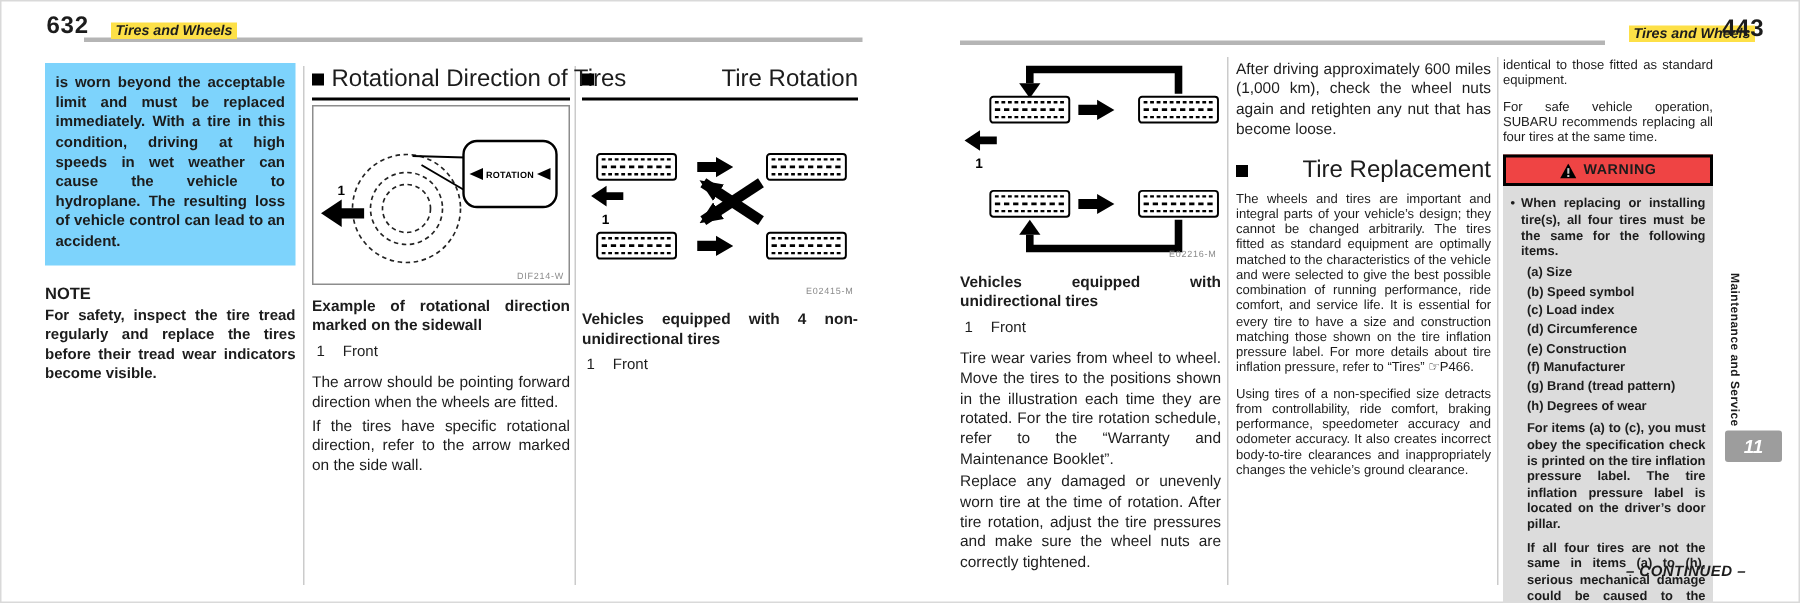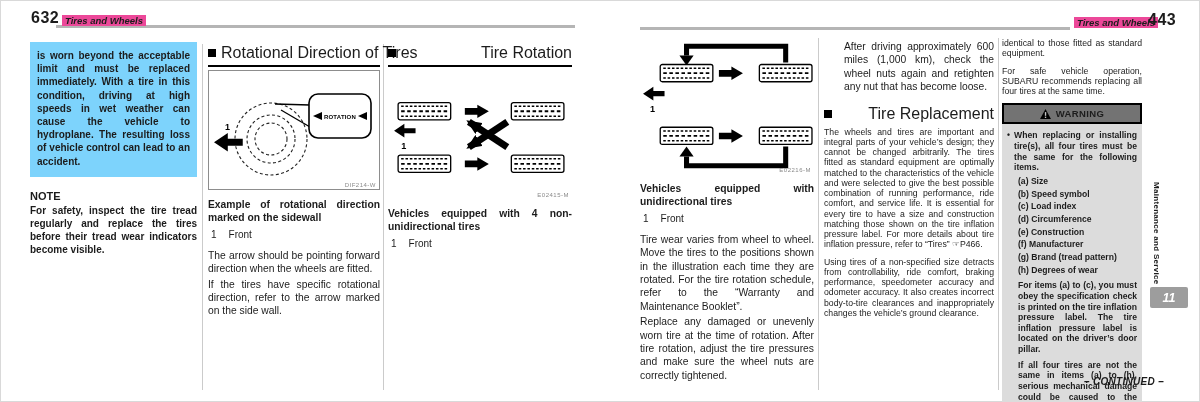--- a/index.html
+++ b/index.html
@@ -5,21 +5,21 @@
   html,body{margin:0;padding:0;}
   body{
     width:1200px;height:402px;background:#ffffff;
     font-family:"Liberation Sans", sans-serif;color:#1c1c1c;
     position:relative;overflow:hidden;
   }
   .sheet{position:absolute;inset:0;box-shadow:inset 0 0 0 1px #d9d9d9;}
   
   .hdr-rule{position:absolute;height:3px;background:#b5b5b5;}
   .pagenum{position:absolute;font-size:16px;font-weight:bold;letter-spacing:.5px;}
-  .hdrtitle{position:absolute;font-size:9.5px;font-weight:bold;font-style:italic;background:#ec4899;padding:0 3px;white-space:nowrap;}
+  .hdrtitle{position:absolute;font-size:9.5px;font-weight:bold;font-style:italic;background:#fde047;padding:0 3px;white-space:nowrap;margin-left:12px;}
   
   .vsep{position:absolute;width:1px;background:#cbcbcb;}
   
   .col{position:absolute;}
   .jt{text-align:justify;}
   p{margin:0;}
   
   .graybox{background:#7dd3fc;padding:7px 7px 9px 7px;font-size:10px;font-weight:bold;line-height:1.32;}
   .note-h{margin-top:13px;font-size:11px;font-weight:bold;}
   .note-t{margin-top:2px;font-size:10px;font-weight:bold;line-height:1.3;}
@@ -32,21 +32,21 @@
   .figwrap{position:relative;margin-top:3px;}
   .figbox{border:1px solid #8d8d8d;}
   .figcode{position:absolute;right:3px;bottom:1px;font-size:6px;color:#8a8a8a;letter-spacing:.5px;}
   .cap{margin-top:9px;font-size:10.3px;font-weight:bold;line-height:1.26;text-align:justify;}
   .capitem{margin-top:4px;font-size:10px;display:flex;gap:12px;padding-left:3px;}
   .bodyp{margin-top:9px;font-size:10.3px;line-height:1.3;}
   .bodyp + .bodyp{margin-top:2px;}
   .smallp{font-size:8.7px;line-height:1.18;margin-top:7px;}
   
   .warn{margin-top:7px;}
-  .warn-hdr{border:2px solid #000;background:#737373;height:17px;display:flex;align-items:center;justify-content:center;gap:5px;font-size:9.5px;font-weight:bold;letter-spacing:.4px;}
+  .warn-hdr{border:2px solid #000;background:#ef4444;height:17px;display:flex;align-items:center;justify-content:center;gap:5px;font-size:9.5px;font-weight:bold;letter-spacing:.4px;}
   .warn-body{background:#dcdcdc;padding:6px 5px 9px 5px;font-weight:bold;}
   .warn-intro{display:flex;gap:4px;font-size:8.6px;line-height:1.24;}
   .warn-items{margin:3px 0 0 11px;}
   .warn-item{font-size:8.6px;line-height:1.24;margin-top:2px;}
   .warn-p{margin:5px 0 0 11px;font-size:8.6px;line-height:1.24;text-align:justify;}
   
   .side-label{position:absolute;left:1152px;top:182px;writing-mode:vertical-rl;font-size:8px;font-weight:bold;letter-spacing:.3px;white-space:nowrap;}
   .side-tab{position:absolute;left:1150px;top:287px;width:38px;height:21px;background:#9d9d9d;color:#fff;
             display:flex;align-items:center;justify-content:center;font-size:12.5px;font-weight:bold;font-style:italic;border-radius:2px;}
   .continued{position:absolute;left:1000px;top:376px;width:164px;text-align:right;font-size:10px;font-weight:bold;font-style:italic;letter-spacing:.3px;}
@@ -177,21 +177,21 @@
     <div class="cap">Vehicles equipped with unidirectional tires</div>
     <div class="capitem">
       <span>1</span>
       <span>Front</span>
     </div>
     <p class="bodyp jt">Tire wear varies from wheel to wheel. Move the tires to the positions shown in the illustration each time they are rotated. For the tire rotation schedule, refer to the “Warranty and Maintenance Booklet”.</p>
     <p class="bodyp jt">Replace any damaged or unevenly worn tire at the time of rotation. After tire rotation, adjust the tire pressures and make sure the wheel nuts are correctly tightened.</p>
   </div>
 
   <div class="col" style="left:824px;top:40px;width:170px;">
-    <p class="bodyp jt" style="margin-top:0;margin-left:20px;">After driving approximately 600 miles (1,000 km), check the wheel nuts again and retighten any nut that has become loose.</p>
+    <p class="bodyp jt" style="margin-top:0;">After driving approximately 600 miles (1,000 km), check the wheel nuts again and retighten any nut that has become loose.</p>
     <div class="sec-h noline" style="margin-top:11px;">
       <span class="sq"></span>
       <span>Tire Replacement</span>
     </div>
     <p class="smallp jt" style="margin-top:4px;">The wheels and tires are important and integral parts of your vehicle’s design; they cannot be changed arbitrarily. The tires fitted as standard equipment are optimally matched to the characteristics of the vehicle and were selected to give the best possible combination of running performance, ride comfort, and service life. It is essential for every tire to have a size and construction matching those shown on the tire inflation pressure label. For more details about tire inflation pressure, refer to “Tires” ☞P466.</p>
     <p class="smallp jt">Using tires of a non-specified size detracts from controllability, ride comfort, braking performance, speedometer accuracy and odometer accuracy. It also creates incorrect body-to-tire clearances and inappropriately changes the vehicle’s ground clearance.</p>
   </div>
 
   <div class="col" style="left:1002px;top:38px;width:140px;">
     <p class="smallp jt" style="margin-top:0;">identical to those fitted as standard equipment.</p>

